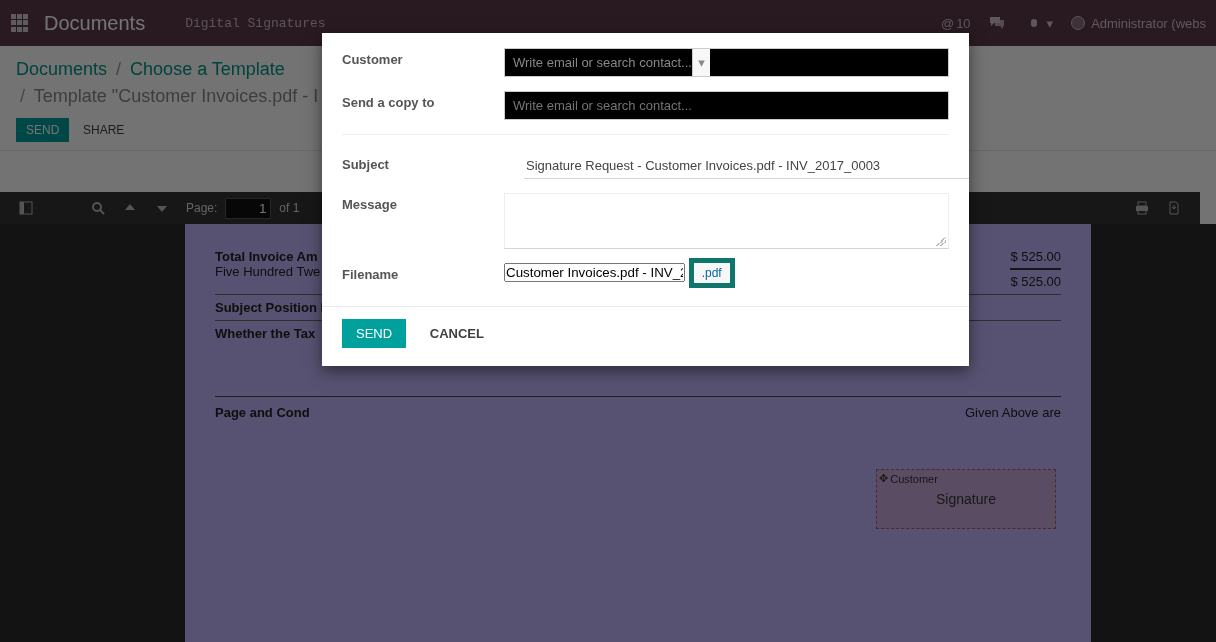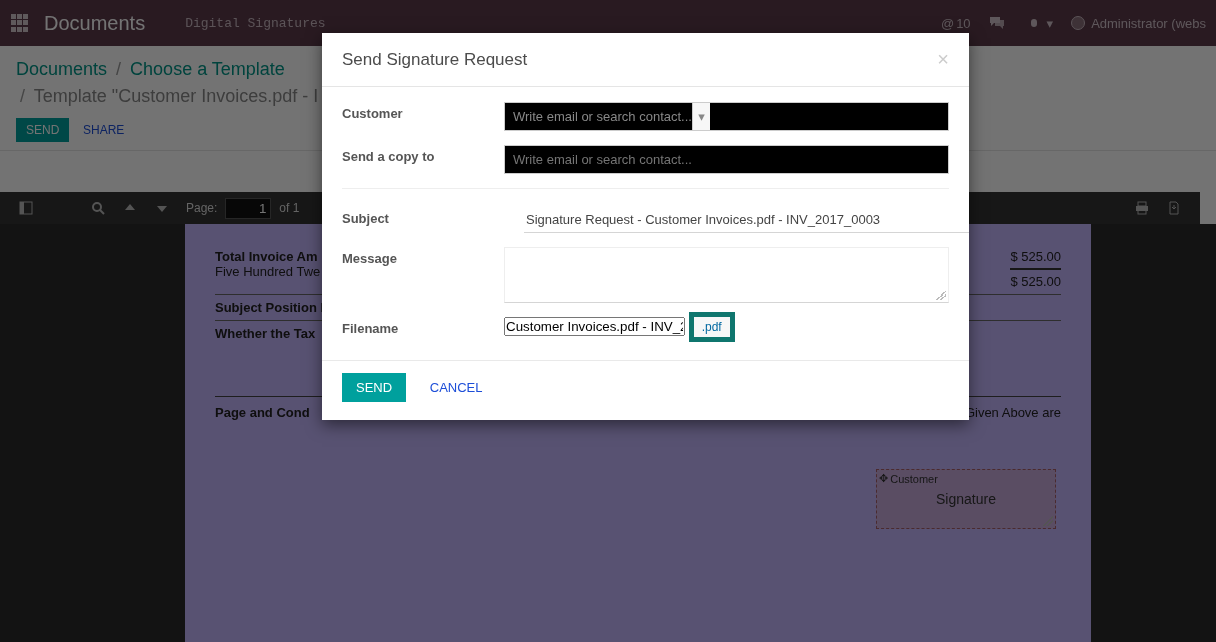--- a/index.html
+++ b/index.html
@@ -32,21 +32,21 @@
 .navbar .right-item svg { margin-right:4px; }
 .navbar .avatar { width:14px; height:14px; border-radius:50%; background:#8a6f7b; border:1px solid #c9b8c0; margin-right:6px; }
 
 
 .control-panel { padding:10px 16px 8px; border-bottom:1px solid #e5e5e5; }
 .breadcrumb { font-size:18px; color:#777; margin-bottom:8px; line-height:1.5; }
 .breadcrumb a { color:#009688; text-decoration:none; }
 .breadcrumb .sep { color:#999; margin:0 4px; }
 .btn { display:inline-block; padding:5px 10px; font-size:12px; border:none; cursor:pointer; }
 .btn-primary { background:#00A09D; color:#fff; }
-.btn-link { background:transparent; color:#1d4ed8; }
+.btn-link { background:transparent; color:#404040; }
 
 
 .overlay { position:absolute; inset:0; background:rgba(0,0,0,0.55); z-index:5; }
 
 
 .pdf-bar { position:absolute; top:192px; left:0; right:16px; height:32px; background:#333; color:#ddd; display:flex; align-items:center; padding:0 10px; z-index:3; font-size:12px; }
 .pdf-bar .icon-btn { width:24px; height:24px; display:flex; align-items:center; justify-content:center; margin:0 4px; color:#bbb; }
 .pdf-bar .page-input { width:46px; background:#111; border:1px solid #555; color:#fff; text-align:right; padding:2px 4px; margin:0 4px; }
 .pdf-bar .pdf-spacer { flex:1; }
 
@@ -74,21 +74,21 @@
   width:100%; border:1px solid #ccc; padding:6px 8px; font-size:13px; color:#888; background:#000000;
 }
 .fld .select-like { display:flex; align-items:center; }
 .fld .select-like .caret { margin-left:auto; width:18px; text-align:center; border-left:1px solid #ccc; color:#888; margin:-6px -8px -6px 0; padding:6px 0; background:#f7f7f7; }
 .fld .underline-input { border:none; border-bottom:1px solid #d5d5d5; padding:5px 2px; width:100%; font-size:13px; color:#444;margin-left:20px; }
 .fld .textarea { border:1px solid #eee; border-bottom:1px solid #d5d5d5; min-height:56px; width:100%; resize:vertical; position:relative; }
 .fld .ext { border:5px solid #0f766e; background:#f7f7f7; padding:3px 8px; font-size:12px; color:#0369a1; }
 .modal-hr { border:none; border-top:1px solid #eee; margin:8px 0 18px; }
 .modal-footer { padding:12px 20px 18px; border-top:1px solid #e9e9e9; }
 .modal-footer .btn-primary { padding:7px 14px; font-size:13px; }
-.modal-footer .btn-link { font-size:13px; margin-left:10px; }
+.modal-footer .btn-link { font-size:13px; margin-left:10px;font-weight:bold; }
 
 .resize-grip { position:absolute; right:2px; bottom:2px; width:10px; height:10px;
   background:linear-gradient(135deg, transparent 50%, #bbb 50%, #bbb 60%, transparent 60%, transparent 70%, #bbb 70%, #bbb 80%, transparent 80%); }
 </style>
 </head>
 <body>
 
 <div class="navbar">
   <div class="apps-icon">
     <span></span>
@@ -212,24 +212,20 @@
       </div>
       <span>Signature</span>
       <div class="resize-grip"></div>
     </div>
   </div>
 </div>
 
 <div class="overlay"></div>
 
 <div class="modal">
-  <div class="modal-header">
-    <h4>Send Signature Request</h4>
-    <button class="close">×</button>
-  </div>
   <div class="modal-body">
 
     <div class="form-row">
       <div class="lbl">Customer</div>
       <div class="fld">
         <div class="select-like">
           <span>Write email or search contact...</span>
           <span class="caret">▾</span>
         </div>
       </div>

